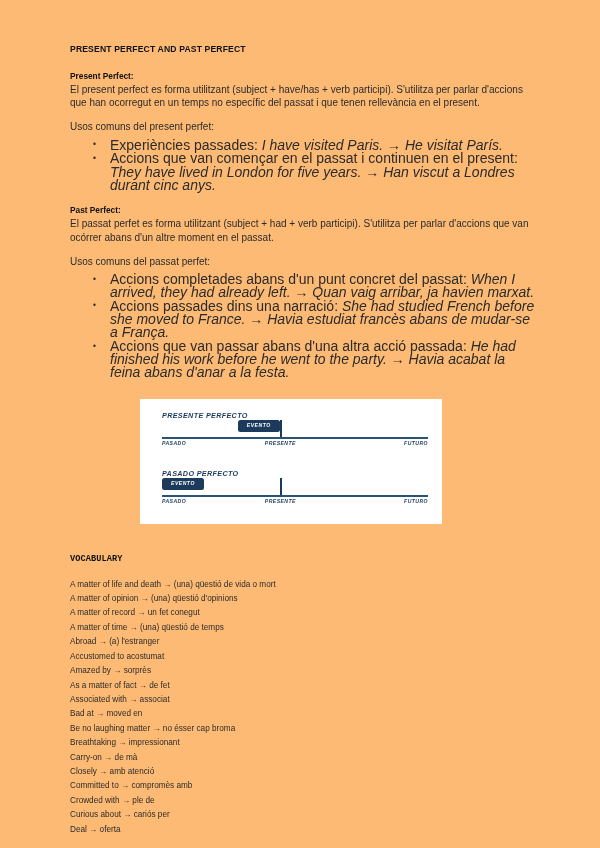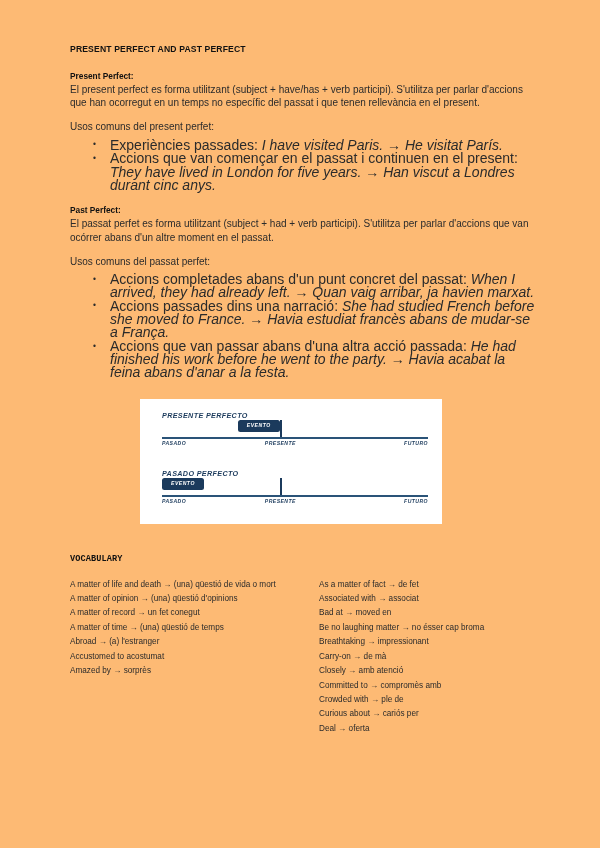--- a/index.html
+++ b/index.html
@@ -153,20 +153,21 @@
     font-size: 8.6px;
     font-weight: bold;
     letter-spacing: 0.1px;
     margin: 30px 0 14px 0;
     color: #111111;
     font-family: Liberation Mono, monospace;
   }
   .vocab-cols {
     display: flex;
     gap: 0;
+    flex-direction: column;
   }
   .vocab-col {
     font-size: 8.2px;
     line-height: 14.4px;
     color: #2b2b2b;
   }
   .vocab-col.left { width: 249px; }
   .vocab-col.right { width: 219px; }
   .vocab-col div { margin: 0; }
 </style>

